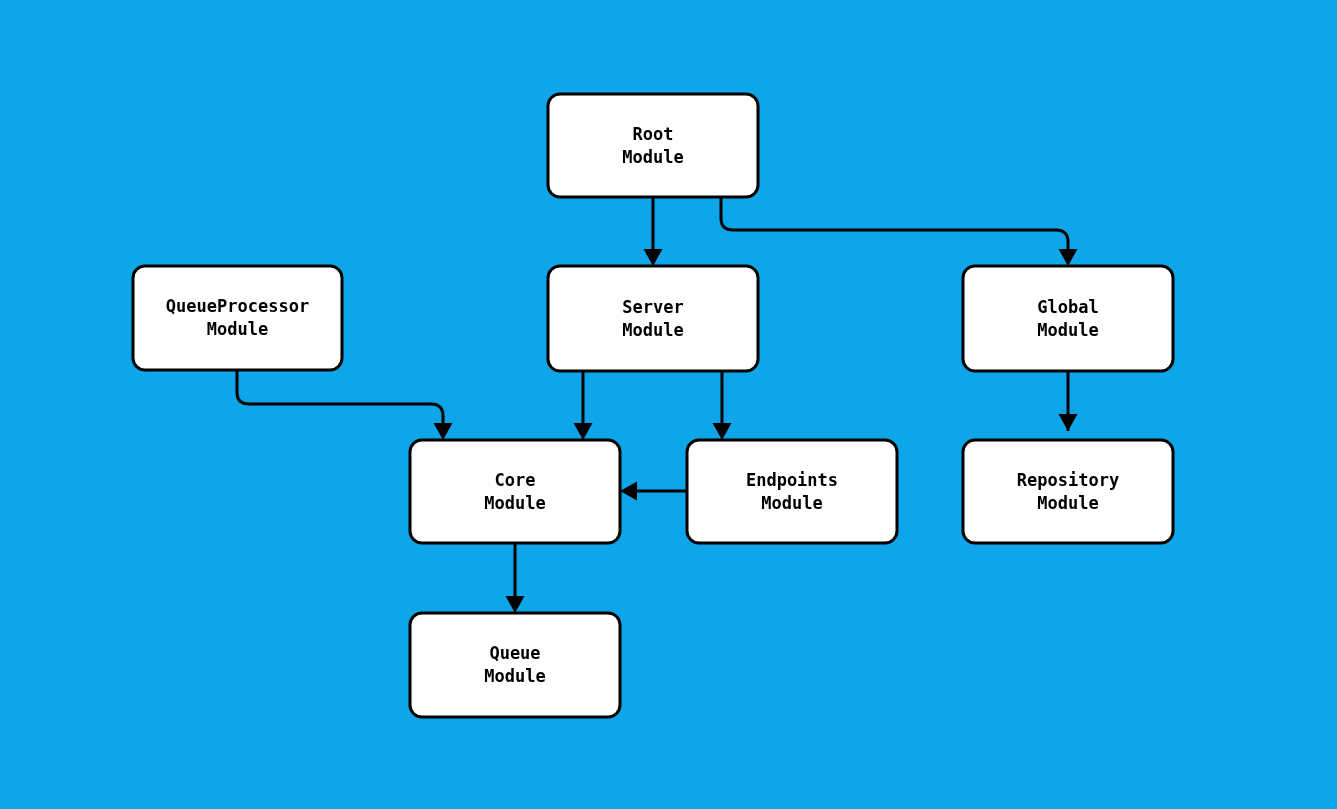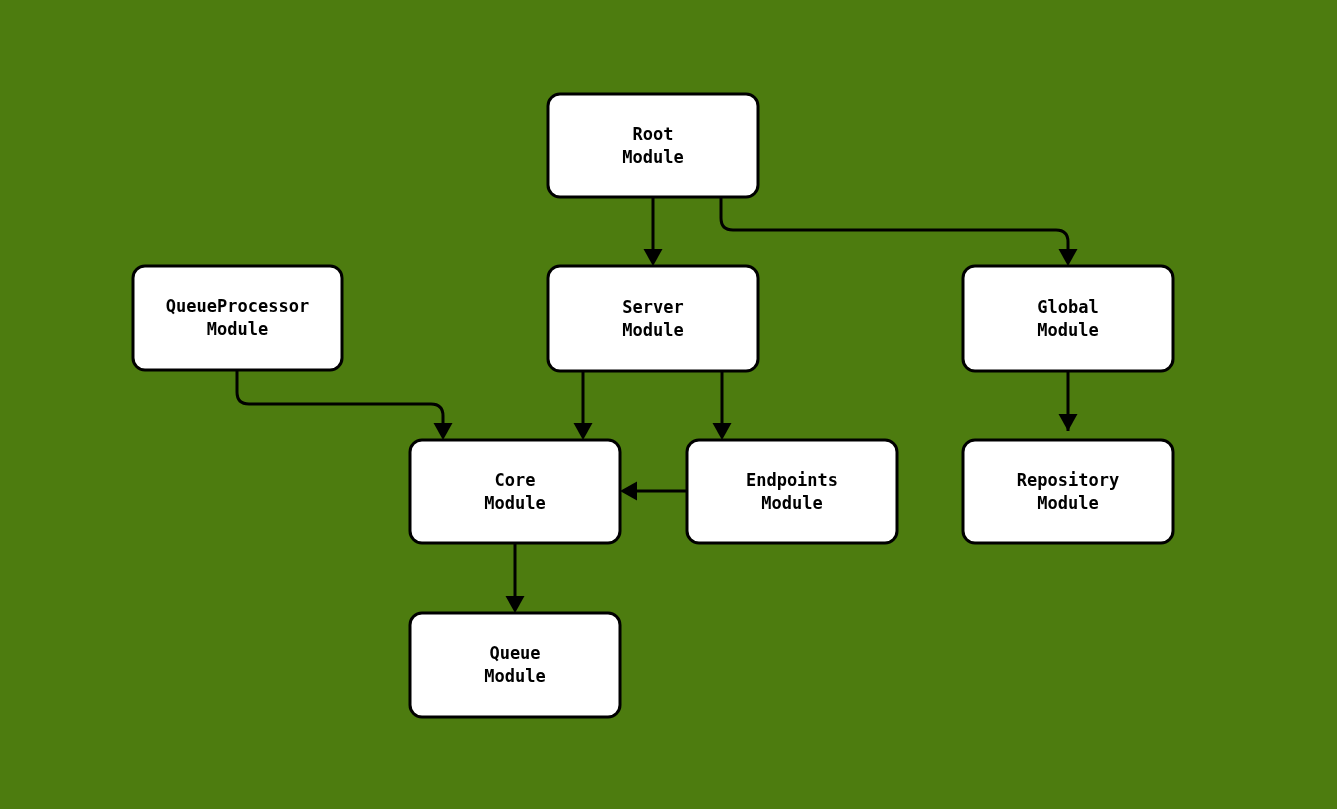--- a/index.html
+++ b/index.html
@@ -10,21 +10,21 @@
   body {
     width: 1337px;
     height: 809px;
     overflow: hidden;
     font-family: "DejaVu Sans Mono", "Liberation Mono", monospace;
   }
   #diagram-canvas {
     position: relative;
     width: 1337px;
     height: 809px;
-    background: #4d7c0f;
+    background: #0ea5e9;
   }
   svg.diagram-svg {
     position: absolute;
     top: 0;
     left: 0;
     width: 1337px;
     height: 809px;
     display: block;
   }
   .node-box {

